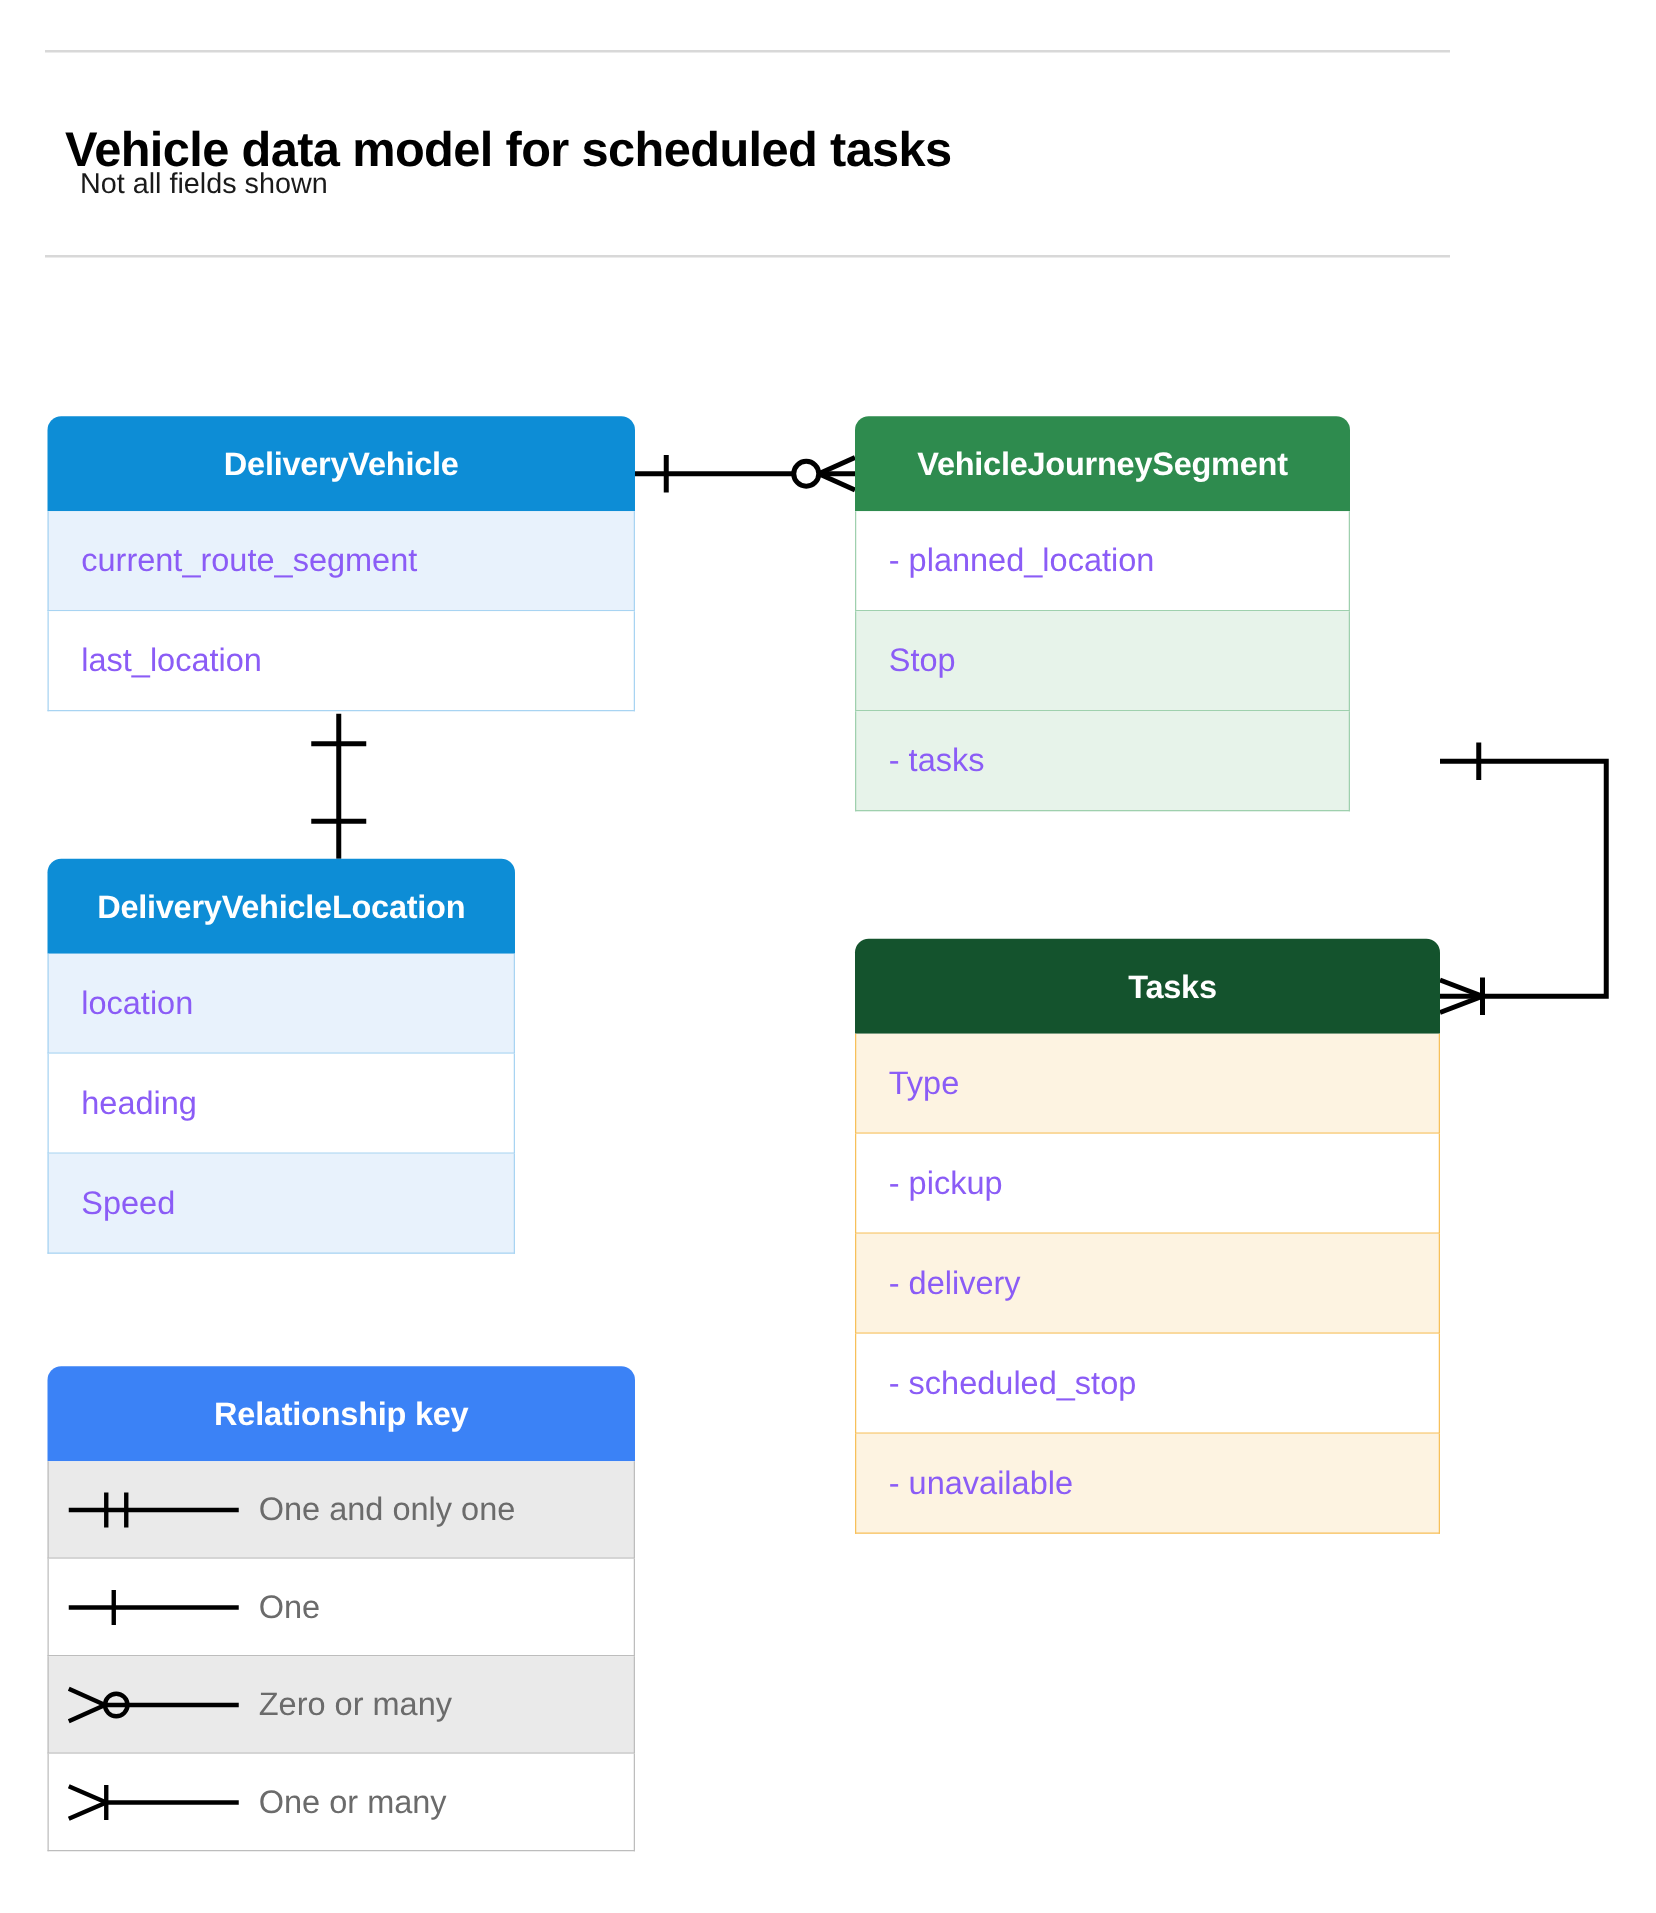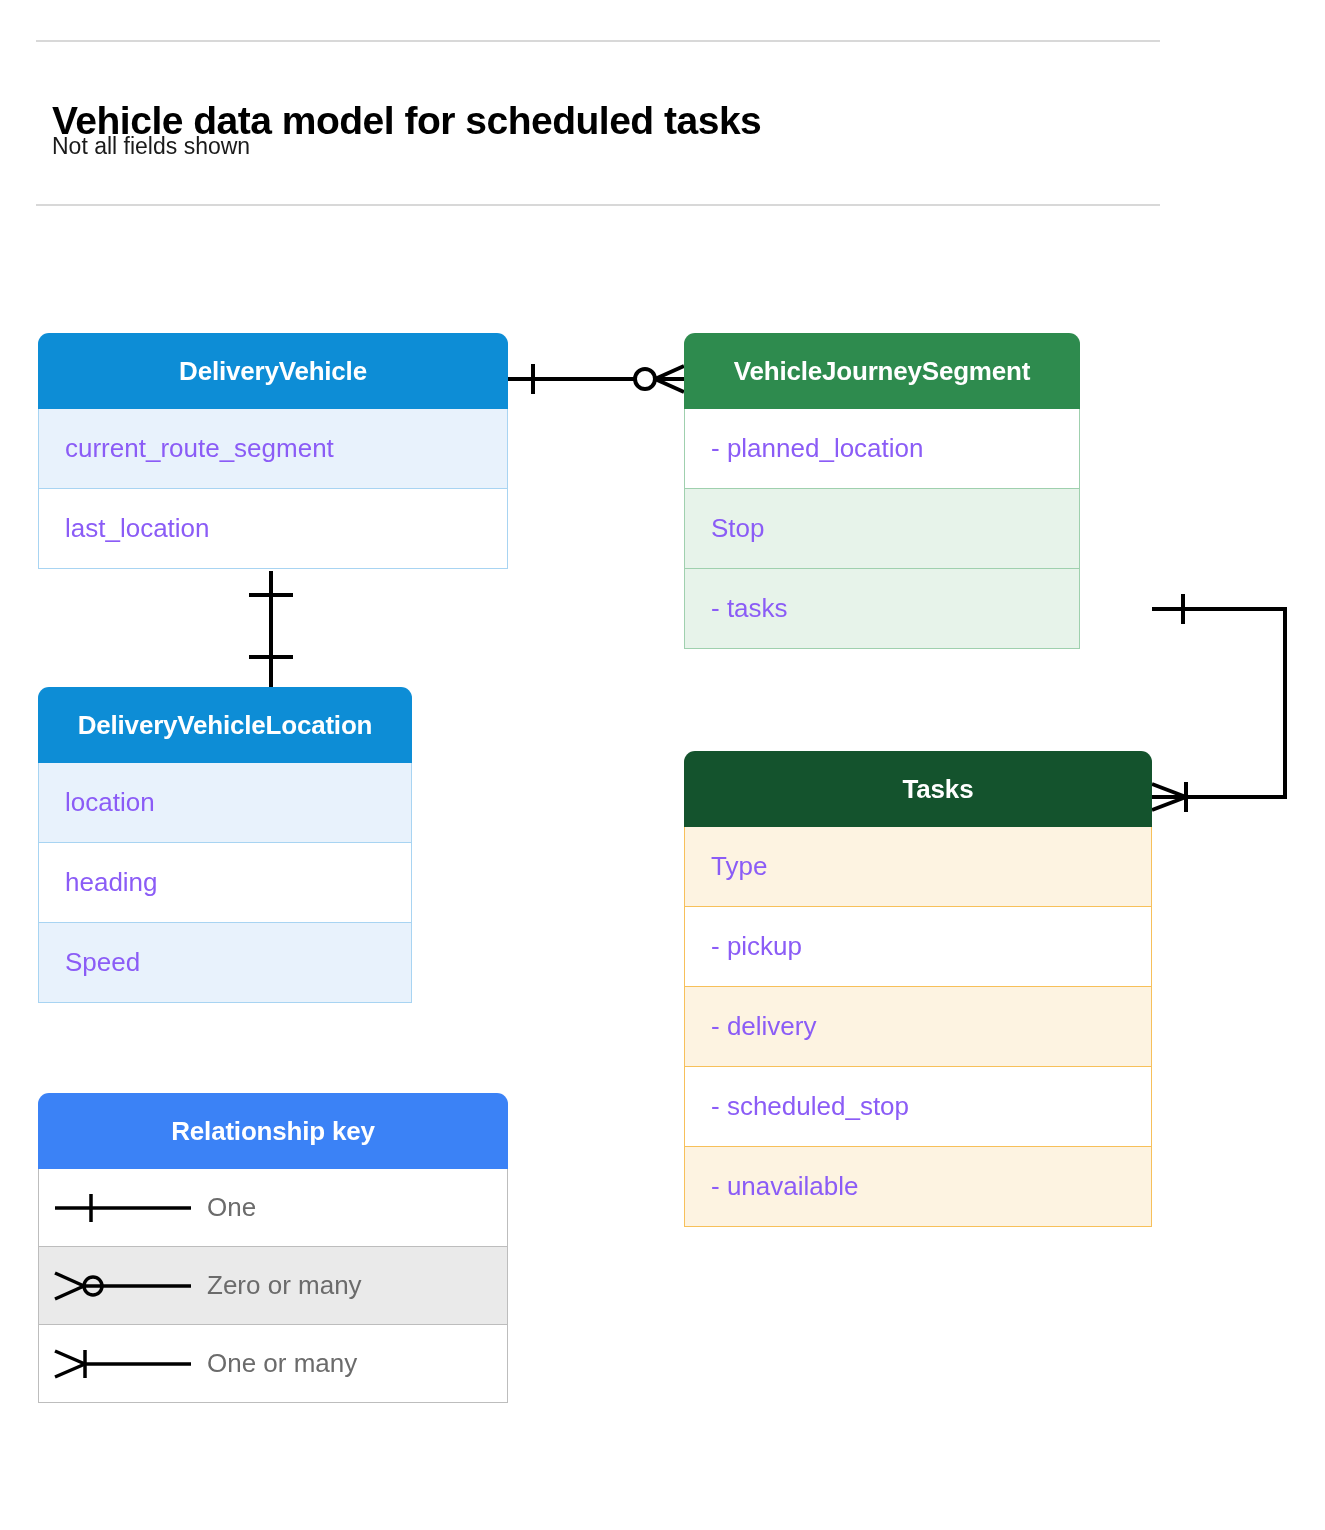--- a/index.html
+++ b/index.html
@@ -32,21 +32,21 @@
     position: absolute;
     left: 52px; top: 73px;
     font-size: 39px;
     font-weight: bold;
     color: #000000;
     letter-spacing: -0.5px;
     white-space: nowrap;
   }
   #page-subtitle {
     position: absolute;
-    left: 52px; top: 133px;
+    left: 64px; top: 133px;
     font-size: 23px;
     font-weight: normal;
     color: #1a1a1a;
     white-space: nowrap;
   }
 
   
   .entity {
     position: absolute;
     box-sizing: border-box;
@@ -191,20 +191,32 @@
   <div class="entity-row tint">Type</div>
   <div class="entity-row">-  pickup</div>
   <div class="entity-row tint">-  delivery</div>
   <div class="entity-row">-  scheduled_stop</div>
   <div class="entity-row tint">-  unavailable</div>
 </div>
 
 <div class="entity theme-gray" style="left:38px; top:1093px; width:470px;">
   <div class="entity-header">Relationship key</div>
 
+  <div class="legend-row tint">
+    <span class="legend-symbol">
+      <svg width="140" height="40" viewBox="0 0 140 40" xmlns="http://www.w3.org/2000/svg">
+        <g stroke="#000000" stroke-width="3.5" fill="none">
+          <line x1="2" y1="20" x2="138" y2="20"></line>
+          <line x1="32" y1="6" x2="32" y2="34"></line>
+          <line x1="48" y1="6" x2="48" y2="34"></line>
+        </g>
+      </svg>
+    </span>
+    <span class="legend-label">One and only one</span>
+  </div>
 
   <div class="legend-row">
     <span class="legend-symbol">
       <svg width="140" height="40" viewBox="0 0 140 40" xmlns="http://www.w3.org/2000/svg">
         <g stroke="#000000" stroke-width="3.5" fill="none">
           <line x1="2" y1="20" x2="138" y2="20"></line>
           <line x1="38" y1="6" x2="38" y2="34"></line>
         </g>
       </svg>
     </span>

